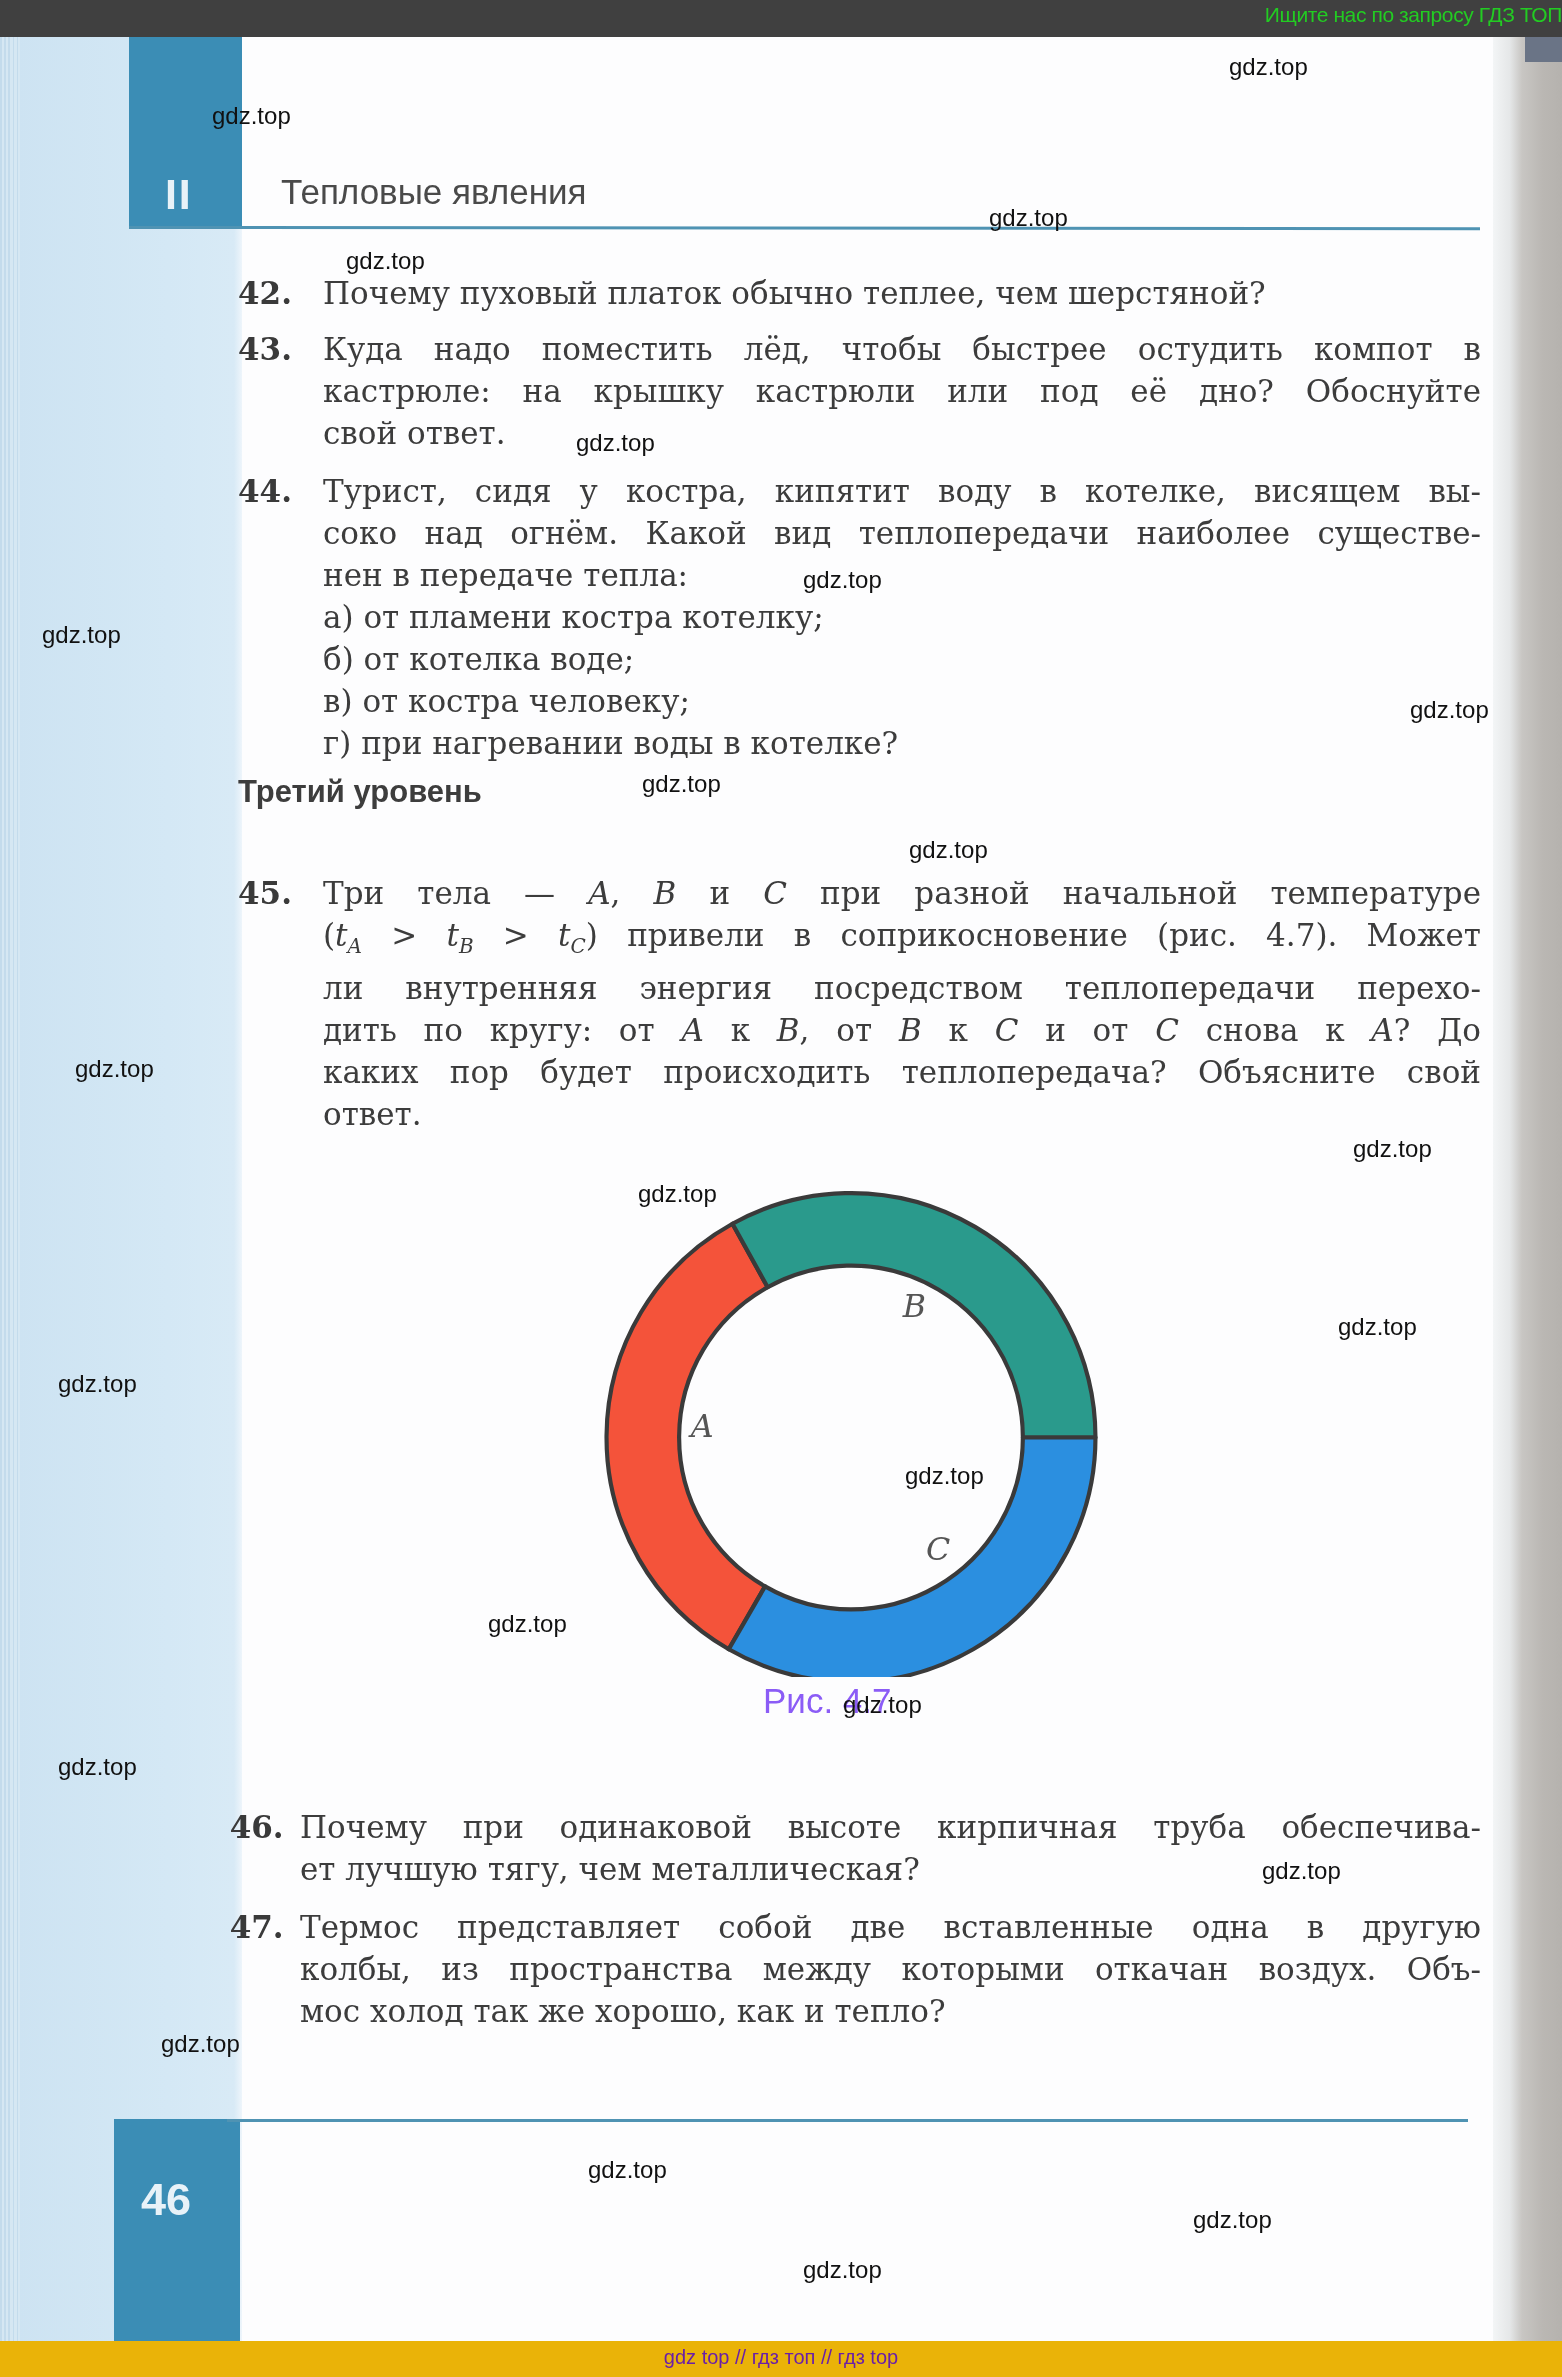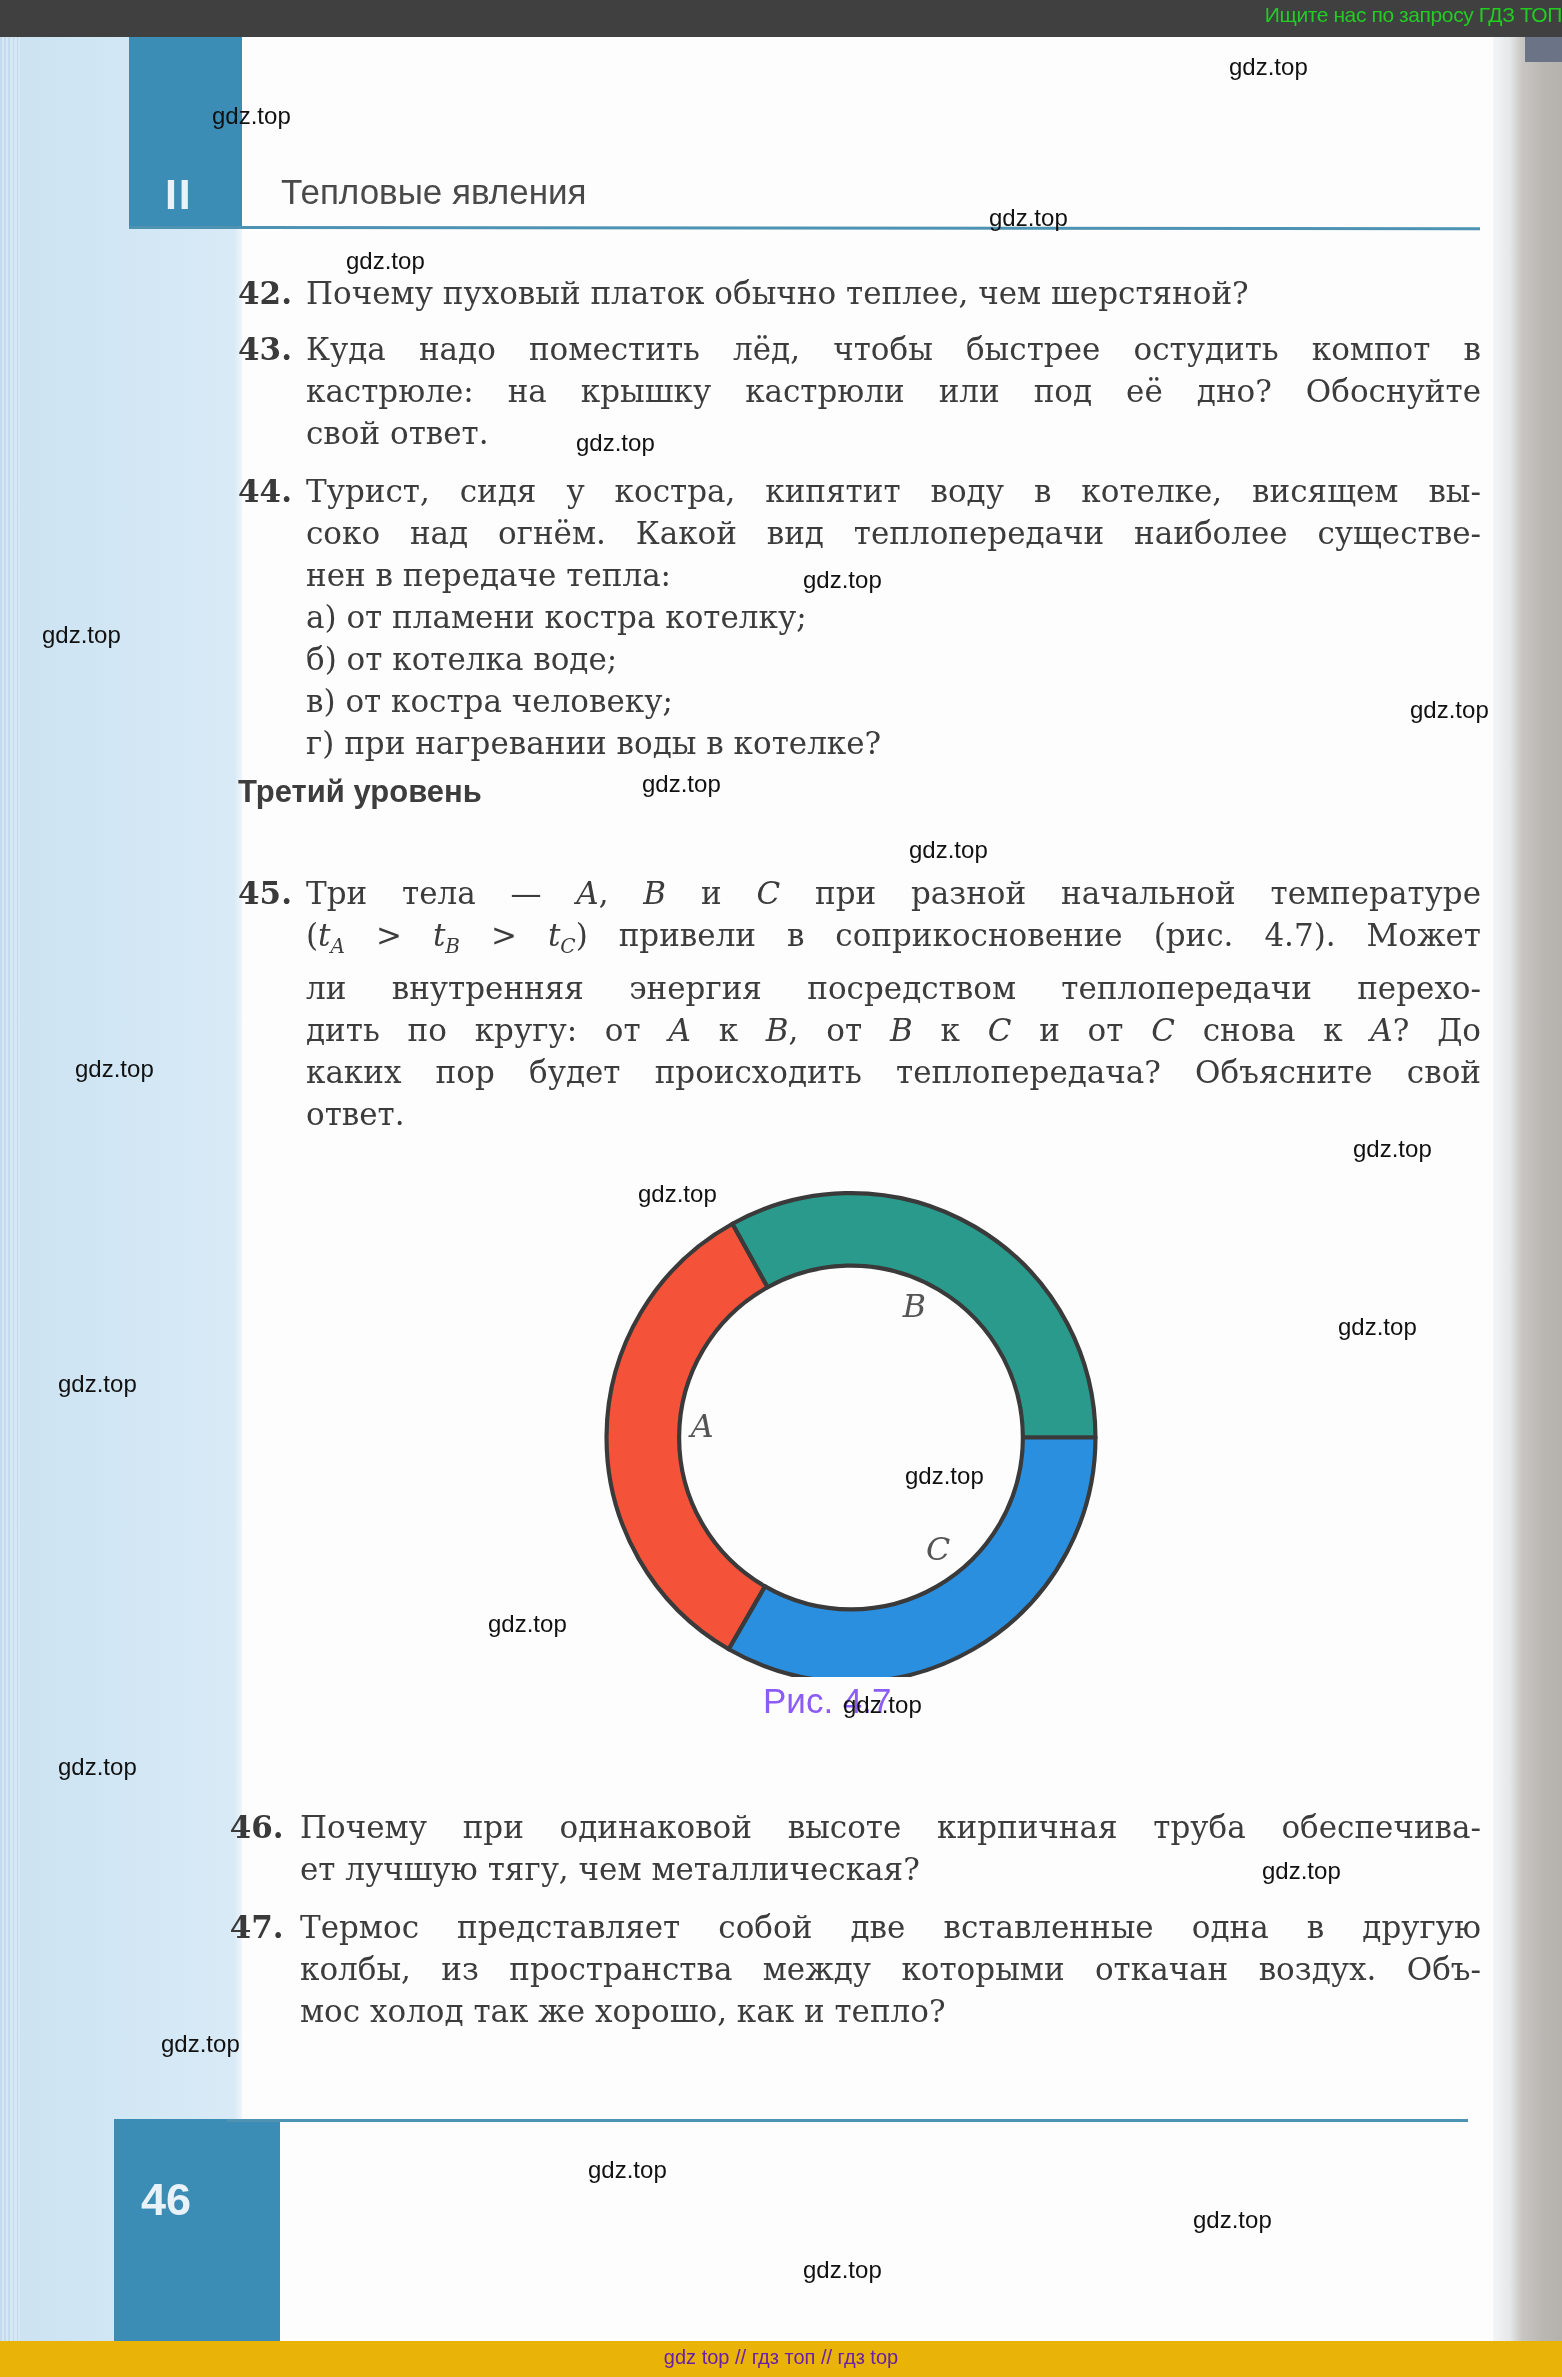--- a/index.html
+++ b/index.html
@@ -60,41 +60,40 @@
       background: #4f93b3; transform: rotate(0.05deg); transform-origin: left;
     }
     .text-block {
       position: absolute; left: 238px; width: 1243px;
       font-family: "DejaVu Serif", serif; font-size: 31px; color: #3c3c3c;
       line-height: 42px;
     }
     .q-num {
       position: absolute; left: 0; font-weight: bold; color: #3a3a3a;
     }
-    .q-body { margin-left: 68px; text-align: justify; }
+    .q-body { margin-left: 85px; text-align: justify; }
     .q-line { display: block; white-space: nowrap; }
     .q-line.justify { text-align: justify; text-align-last: justify; white-space: normal; }
     .sub-item { display: block; white-space: nowrap; }
     .level-heading {
       position: absolute; left: 238px; top: 774px;
       font-family: "Liberation Sans", sans-serif; font-weight: bold;
       font-size: 31px; color: #3d3d3d;
     }
     i.var { font-style: italic; }
     sub { font-size: 20px; font-style: italic; }
     .figure-svg { position: absolute; left: 584px; top: 1143px; }
     .fig-caption {
       position: absolute; left: 763px; top: 1681px;
       font-family: "Liberation Sans", sans-serif; font-weight: normal;
       font-size: 35px; color: #8b5cf6;
     }
     .footer-tab {
       position: absolute; left: 114px; top: 2082px; width: 126px; height: 222px;
       background: #3b8db5;
-      padding-left: 40px;
     }
     .footer-tab .page-number {
       position: absolute; left: 27px; top: 55px;
       font-family: "Liberation Sans", sans-serif; font-weight: bold;
       font-size: 45px; color: #e8f2f8;
     }
     .footer-rule {
       position: absolute; left: 227px; top: 2082px; width: 1241px; height: 3.3px;
       background: #4f93b3;
     }

